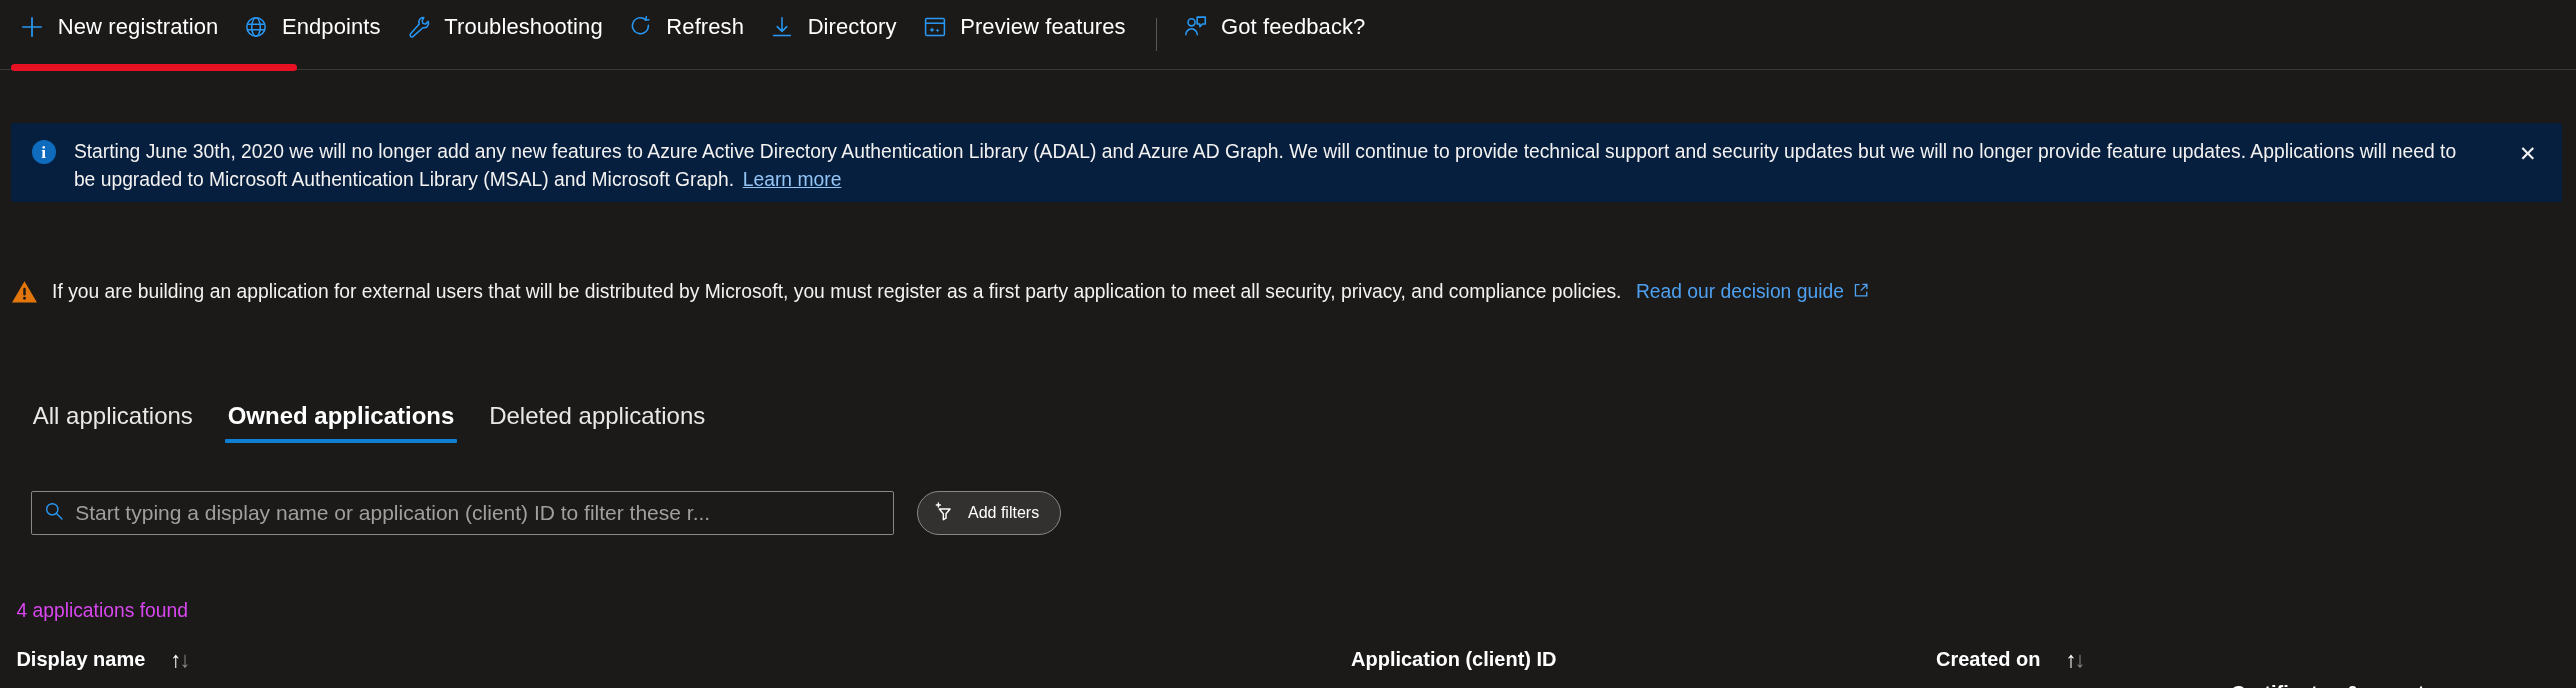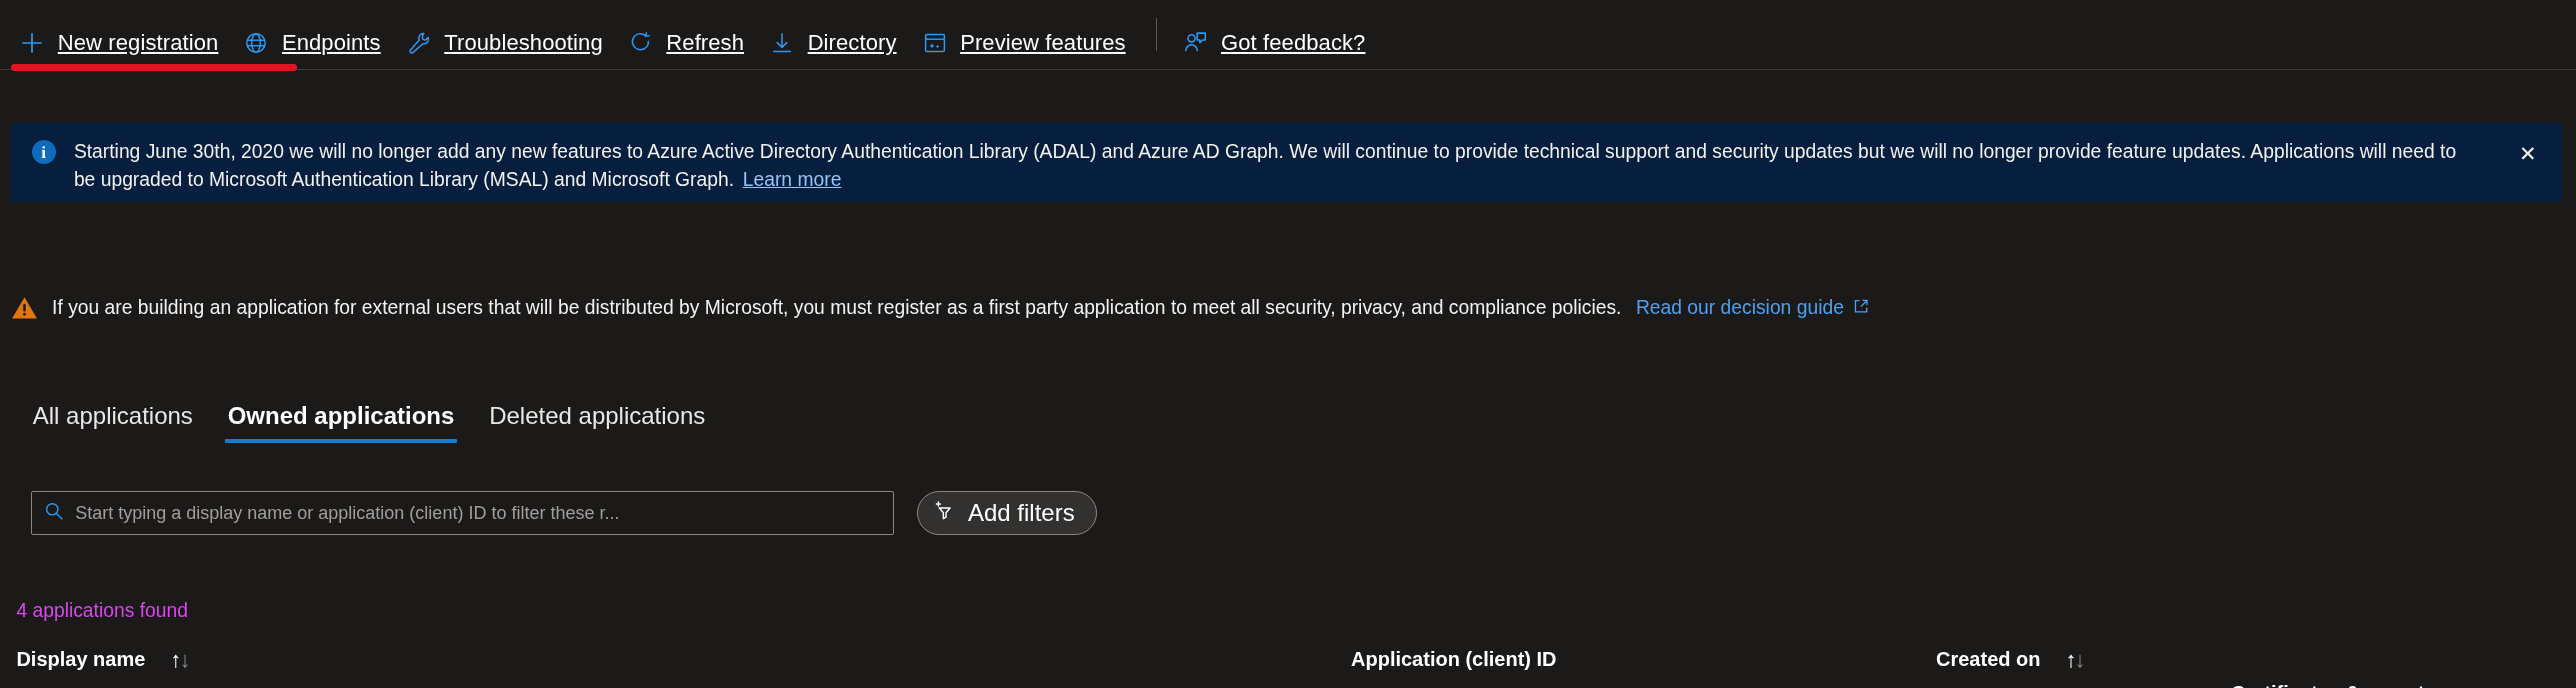--- a/index.html
+++ b/index.html
@@ -15,25 +15,24 @@
   .page { position: relative; width: 2576px; height: 689px; background: #1b1a19; }
 
   
   .commandbar {
     position: absolute; left: 0; top: 0; width: 2576px; height: 70px;
     display: flex; align-items: center;
     padding-left: 11.6px;
     border-bottom: 1px solid #3b3a39;
   }
   .cmd {
-    display: flex; align-items: flex-end; gap: 12.5px;
+    display: flex; align-items: flex-start; gap: 12.5px;
     height: 42px; padding: 0 17.4px 0 7.7px;
     cursor: pointer; position: relative;
     white-space: nowrap;
-    text-decoration: underline;
   }
   .cmd .label { font-size: 22px; color: #ffffff; letter-spacing: 0.1px; }
   .cmd .ico { width: 26px; height: 26px; display: inline-flex; align-items: center; justify-content: center; flex: 0 0 auto; }
   .cmd .ico svg { display:block; }
   .cmd-sep {
     width: 1px; height: 33px; background: #5a5958;
     margin: 0 17.4px 0 13.5px; flex: 0 0 auto;
   }
   .redbar {
     position: absolute; left: 10.6px; top: 64px;
@@ -65,21 +64,21 @@
     color: #93c5f7; margin-left: 8.7px;
   }
   .banner-close {
     position: absolute; right: 19.3px; top: 16.4px;
     width: 29px; height: 29px; display: flex; align-items: center; justify-content: center;
     color: #f3f2f1; font-size: 21px; cursor: pointer; line-height: 1;
   }
 
   
   .warnrow {
-    position: absolute; left: 10.6px; top: 296px;
+    position: absolute; left: 10.6px; top: 280px;
     display: flex; align-items: center; gap: 14.5px;
     font-size: 19.3px; color: #f3f2f1; white-space: nowrap;
   }
   .warn-tri { width: 27px; height: 24px; flex: 0 0 auto; }
   .warnrow a.guide { color: #4ea0f0; text-decoration: none; }
   .ext-ico { margin-left: 8.7px; vertical-align: -1px; }
 
   
   .tabs {
     position: absolute; left: 15.4px; top: 396px;
@@ -103,29 +102,29 @@
   .searchbox {
     width: 863px; height: 44px;
     border: 1px solid #8a8886; border-radius: 1.9px;
     background: #1b1a19;
     display: flex; align-items: center; padding: 0 11.6px;
     gap: 11.6px;
   }
   .searchbox .mag { flex: 0 0 auto; }
   .searchbox input {
     flex: 1 1 auto; background: transparent; border: 0; outline: none;
-    color: #a16207; font-size: 18px; font-family: "Liberation Sans", sans-serif;
+    color: #a16207; font-size: 21px; font-family: "Liberation Sans", sans-serif;
   }
   .searchbox input::placeholder { color: #a19f9d; opacity: 1; }
   .addfilters {
     height: 44px; padding: 0 21px 0 15.4px;
     border: 1px solid #8a8886; border-radius: 22px;
     background: #323130; color: #ffffff;
     display: flex; align-items: center; gap: 11.6px;
-    font-size: 24px; cursor: pointer; white-space: nowrap;
+    font-size: 16px; cursor: pointer; white-space: nowrap;
     font-family: "Liberation Sans", sans-serif;
   }
 
   
   .foundtext {
     position: absolute; left: 16.4px; top: 600px;
     font-size: 19.3px; color: #d946ef;
   }
   .tablehead {
     position: absolute; left: 0; top: 648px; width: 2576px; height: 41px;

